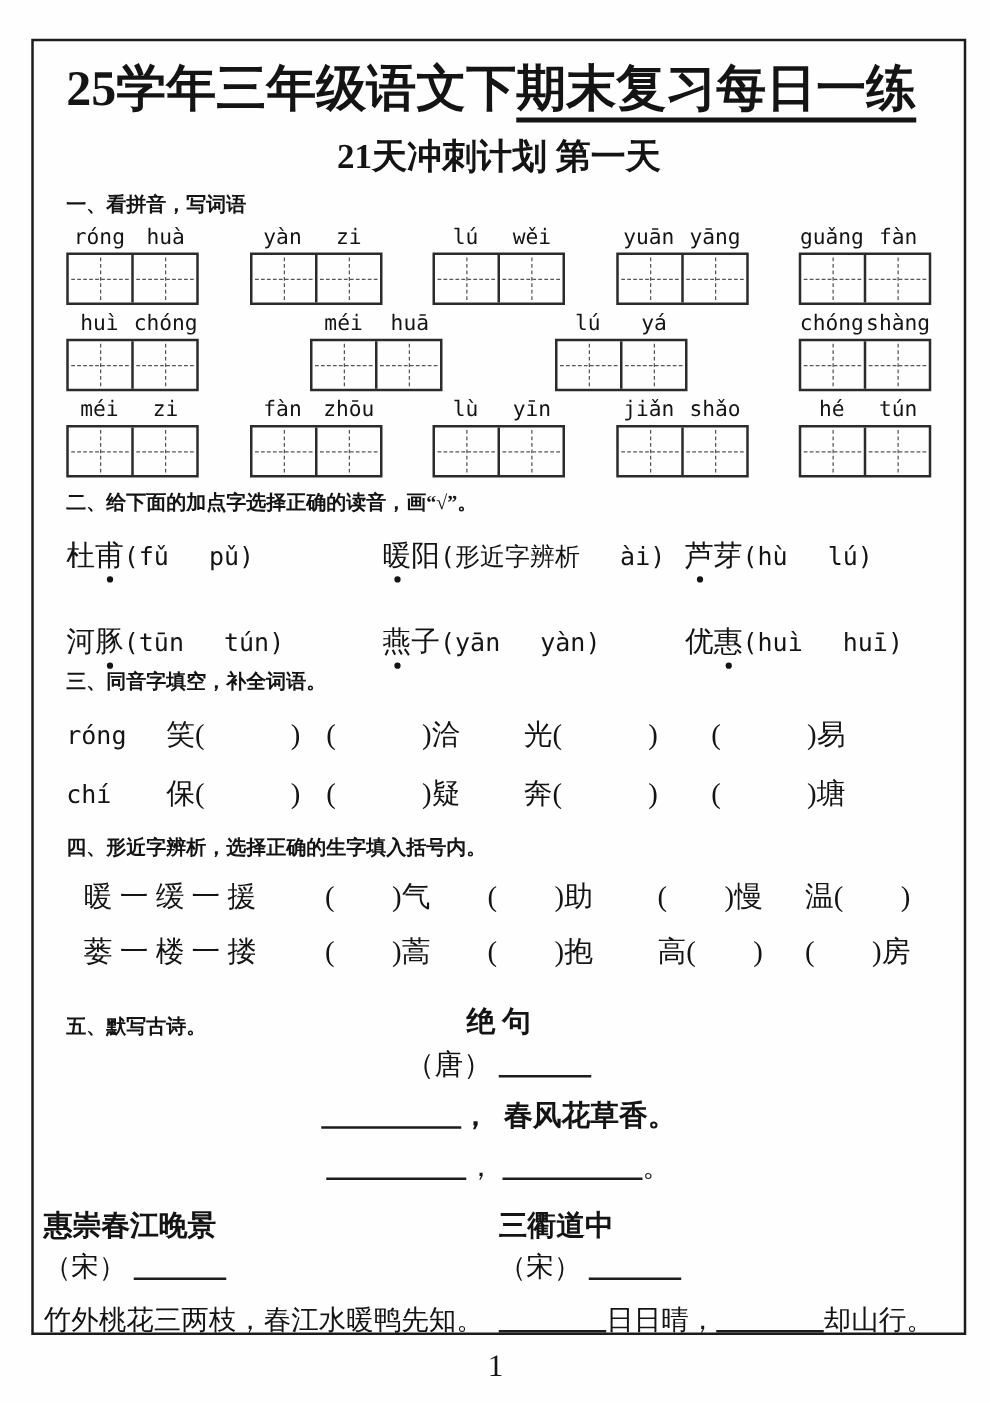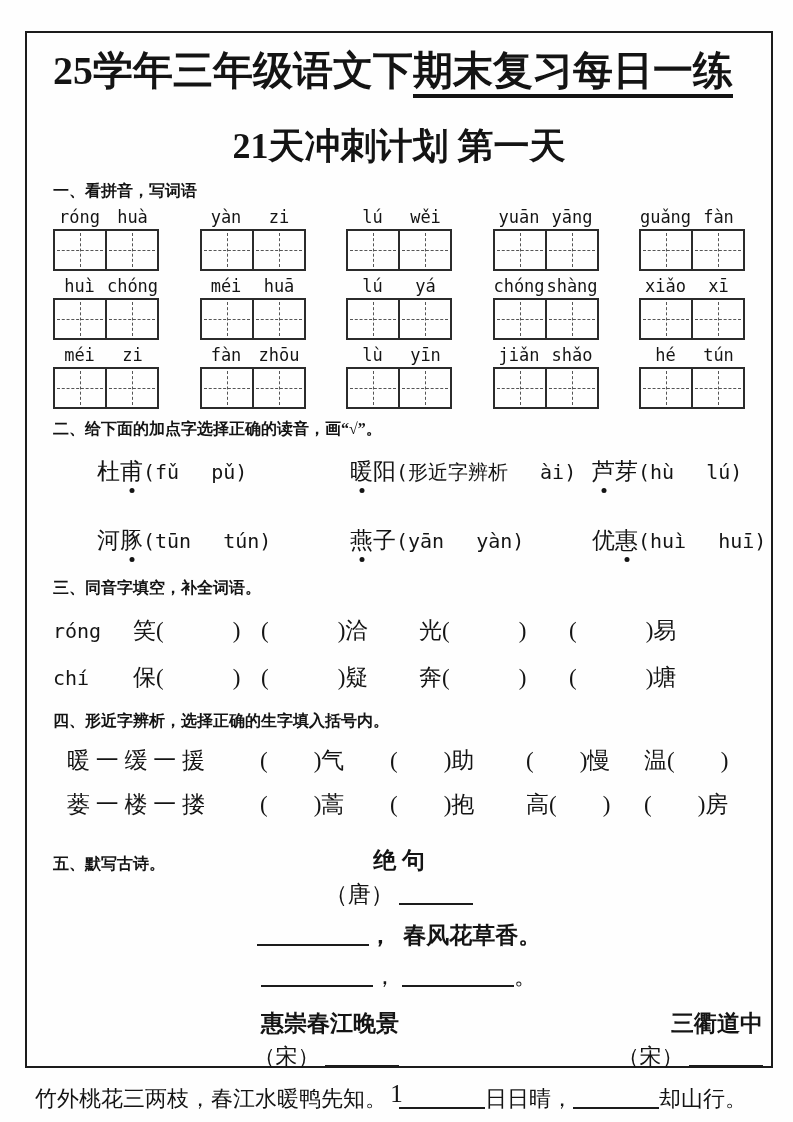--- a/index.html
+++ b/index.html
@@ -9,54 +9,54 @@
     font-family:"Liberation Serif","DejaVu Serif",serif;
   }
   .frame{
     position:absolute;left:25px;top:31px;width:748px;height:1037px;
     border:2px solid #1c1c1c;box-sizing:border-box;
     padding:4px 26px 0 26px;
   }
   
   .title{margin:6px 0 0;text-align:left;font-size:40px;font-weight:bold;white-space:nowrap;letter-spacing:0;}
   .title .u{border-bottom:4px solid #141414;padding-bottom:1px;}
-  .subtitle{margin:24px 0 0;text-align:center;font-size:36px;font-weight:bold;}
+  .subtitle{margin:8px 0 0;text-align:center;font-size:28px;font-weight:bold;}
   .sec-head{font-size:16px;font-weight:bold;margin-top:10px;white-space:pre;}
   
   .py-row{display:flex;justify-content:space-between;margin-top:4px;}
   .pb{width:106px;}
   .py{display:flex;font-family:"DejaVu Sans Mono",monospace;font-size:17px;height:23px;line-height:23px;}
   .py span{flex:1;text-align:center;white-space:pre;}
   .wgrid{display:flex;border:2px solid #2b2b2b;box-sizing:border-box;width:106px;}
   .cell{position:relative;width:51px;height:38px;}
   .cell + .cell{border-left:2px solid #2b2b2b;}
   .cell::before{content:"";position:absolute;left:50%;top:2px;bottom:2px;border-left:1px dashed #555;}
   .cell::after{content:"";position:absolute;top:50%;left:2px;right:2px;border-top:1px dashed #555;}
   
   .s2-grid{display:grid;grid-template-columns:253px 242px 1fr;row-gap:38px;margin-top:16px;font-size:23px;}
-  .s2-item{white-space:nowrap;margin-left:44px;}
+  .s2-item{white-space:nowrap;}
   .opts{font-family:"DejaVu Sans Mono",monospace;font-size:20px;white-space:pre;}
   .dotch{position:relative;display:inline-block;}
   .dotch::after{content:"";position:absolute;left:50%;transform:translateX(-50%);bottom:-6px;width:5px;height:5px;border-radius:50%;background:#141414;}
   
   .s3-row{display:grid;grid-template-columns:80px 128px 158px 150px 1fr;font-size:23px;margin-top:16px;align-items:baseline;}
   .s3-row span{white-space:pre;}
   .s3-py{font-family:"DejaVu Sans Mono",monospace;font-size:20px;}
   .s4-row{display:grid;grid-template-columns:193px 130px 136px 118px 1fr;font-size:23px;margin-top:13px;margin-left:14px;}
   .s4-row span{white-space:pre;}
   
   .bl{display:inline-block;border-bottom:2px solid #1c1c1c;height:3px;vertical-align:-3px;}
   .w70{width:74px;}.w110{width:112px;}.w85{width:86px;}
   .poem1{text-align:center;margin-top:-30px;font-size:23px;}
   .poem-title{font-weight:bold;font-size:23px;white-space:pre;}
   .poem-author{margin-top:3px;white-space:pre;}
   .poem-line{margin-top:10px;white-space:nowrap;}
   .poems2{display:flex;margin-top:16px;margin-left:-18px;margin-right:-18px;}
   .pcol{width:50%;font-size:22px;}
-  .pcol .poem-title,.pcol .poem-author{text-align:right;}
+  .pcol .poem-title,.pcol .poem-author{text-align:left;}
   .pcol .poem-line{margin-top:12px;}
   .pagenum{position:absolute;left:0;right:0;top:1080px;text-align:center;font-size:25px;}
 </style>
 </head>
 <body>
 
 <div class="frame">
 
   <h1 class="title"><span>25学年三年级语文下</span><span class="u">期末复习每日一练</span></h1>
   <h2 class="subtitle">21天冲刺计划  第一天</h2>
@@ -145,30 +145,20 @@
         </div>
       <div class="wgrid">
           <div class="cell"></div>
           <div class="cell"></div>
         </div>
     </div>
     <div class="pb">
       <div class="py">
           <span>chóng</span>
           <span>shàng</span>
-        </div>
-      <div class="wgrid">
-          <div class="cell"></div>
-          <div class="cell"></div>
-        </div>
-    </div>
-    <div class="pb">
-      <div class="py">
-          <span>xiǎo</span>
-          <span>xī</span>
         </div>
       <div class="wgrid">
           <div class="cell"></div>
           <div class="cell"></div>
         </div>
     </div>
   </div>
 
   <div class="py-row">
     <div class="pb">
@@ -228,21 +218,21 @@
   <div class="s2-grid">
     <div class="s2-item"><span>杜</span><span class="dotch">甫</span><span></span><span class="opts">(fǔ　 pǔ)</span></div>
     <div class="s2-item"><span></span><span class="dotch">暖</span><span>阳</span><span class="opts">(形近字辨析　 ài)</span></div>
     <div class="s2-item"><span></span><span class="dotch">芦</span><span>芽</span><span class="opts">(hù　 lú)</span></div>
     <div class="s2-item"><span>河</span><span class="dotch">豚</span><span></span><span class="opts">(tūn　 tún)</span></div>
     <div class="s2-item"><span></span><span class="dotch">燕</span><span>子</span><span class="opts">(yān　 yàn)</span></div>
     <div class="s2-item"><span>优</span><span class="dotch">惠</span><span></span><span class="opts">(huì　 huī)</span></div>
   </div>
 
   
-  <div class="sec-head" style="margin-top:22px;">三、同音字填空，补全词语。</div>
+  <div class="sec-head" style="margin-top:6px;">三、同音字填空，补全词语。</div>
   <div class="s3-row">
     <span class="s3-py">róng</span>
     <span>笑(　　　)</span>
     <span>(　　　)洽</span>
     <span>光(　　　)</span>
     <span>(　　　)易</span>
   </div>
   <div class="s3-row">
     <span class="s3-py">chí</span>
     <span>保(　　　)</span>

